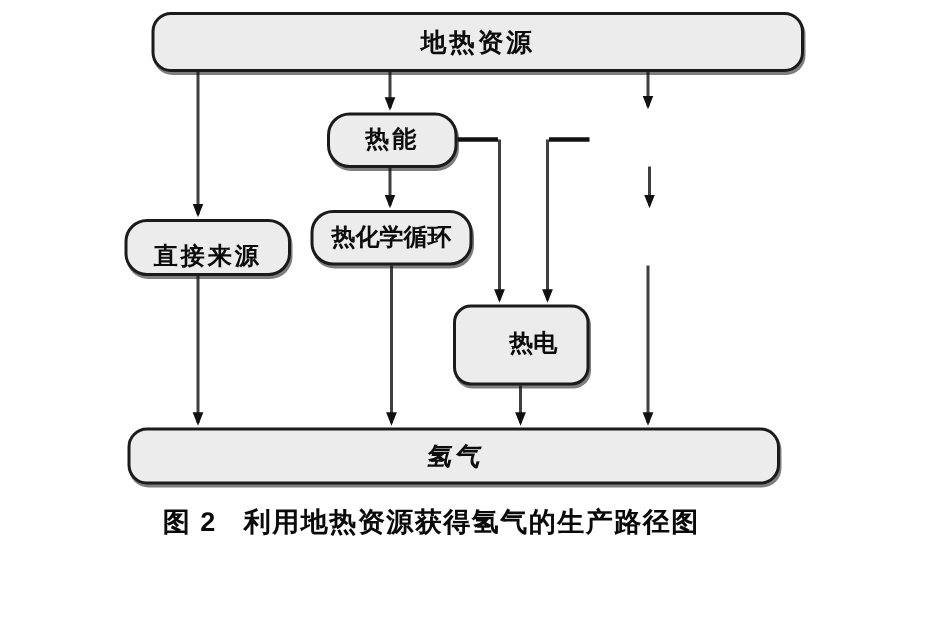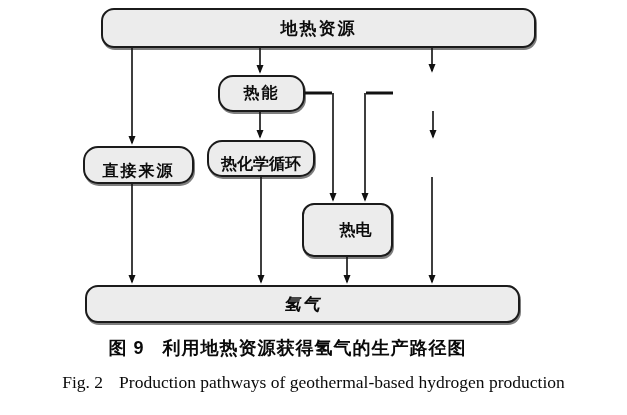--- a/index.html
+++ b/index.html
@@ -97,34 +97,31 @@
 
   <div class="node node-small" style="left:218px;top:75px;width:87px;height:37px;">
     <span>热能</span>
   </div>
 
 
   <div class="node node-small" style="left:83px;top:146px;width:111px;height:38px;justify-content:flex-end;">
     <span>直接来源</span>
   </div>
 
-  <div class="node node-small" style="left:207px;top:140px;width:108px;height:37px;letter-spacing:0;justify-content:flex-end;">
+  <div class="node node-small" style="left:207px;top:140px;width:108px;height:37px;letter-spacing:0;">
     <span>热化学循环</span>
   </div>
 
 
   <div class="node node-hybrid" style="left:302px;top:203px;width:91px;height:54px;letter-spacing:0;">
     <span>热电</span>
   </div>
 
   <div class="node node-wide" style="left:85px;top:285px;width:435px;height:38px;font-style:italic;">
     <span>氢气</span>
   </div>
 
   <div class="caption-zh">
-    <span class="num">图 9</span><span>利用地热资源获得氢气的生产路径图</span>
+    <span class="num">图 2</span><span>利用地热资源获得氢气的生产路径图</span>
   </div>
 
-  <div class="caption-en">
-    <span class="num">Fig. 2</span><span>Production pathways of geothermal-based hydrogen production</span>
-  </div>
 
 </div>
 
 </body></html>

